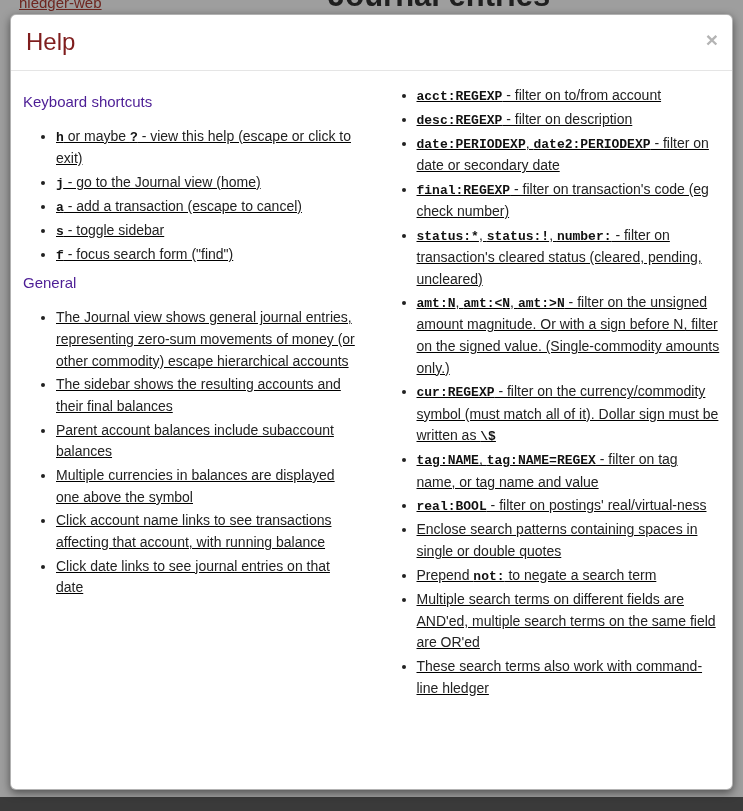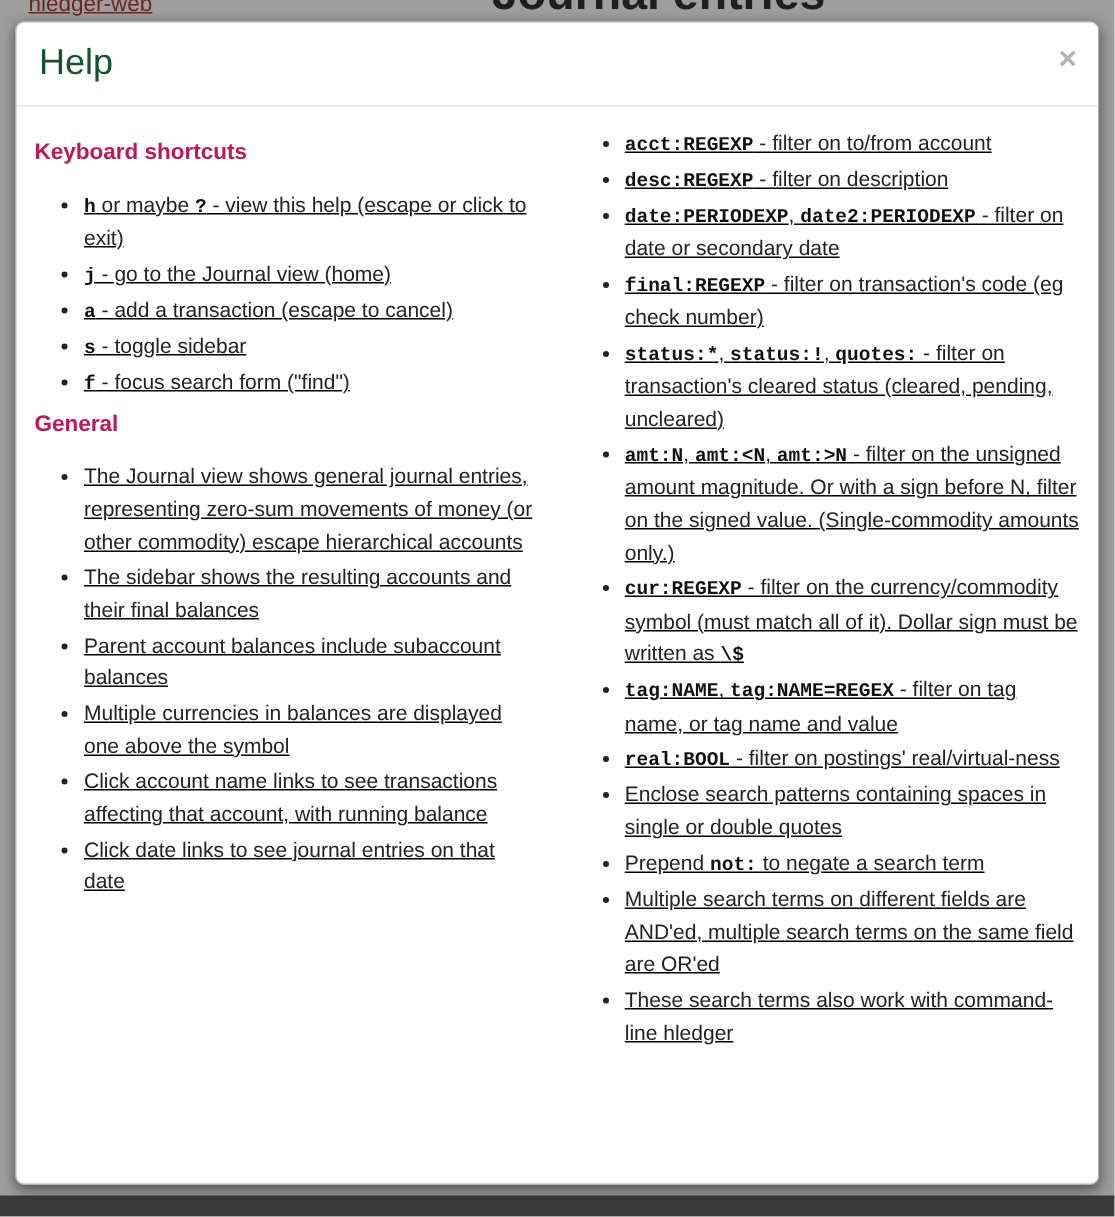--- a/index.html
+++ b/index.html
@@ -43,41 +43,41 @@
   }
   .modal-header {
     position: relative;
     padding: 13px 15px;
     border-bottom: 1px solid #e5e5e5;
   }
   .modal-title {
     margin: 0;
     font-size: 24px; font-weight: 500;
     line-height: 1.2;
-    color: #14532d;
+    color: #7f1d1d;
   }
   .close-btn {
     position: absolute; top: 14px; right: 14px;
     background: none; border: none; padding: 0;
     font-size: 21px; font-weight: bold; line-height: 1;
     color: #b4b4b4;
     cursor: pointer;
     font-family: "Liberation Sans", sans-serif;
   }
   .modal-body {
     display: flex;
     gap: 24px;
     padding: 14px 12px 18px 12px;
   }
   .col { flex: 1 1 0; min-width: 0; }
 
   .section-heading {
     margin: 8px 0 16px 0;
-    font-size: 15px; font-weight: bold;
-    color: #be185d;
+    font-size: 15px; font-weight: normal;
+    color: #4c1d95;
   }
   .section-heading + ul { margin-top: 0; }
   .col ul {
     margin: 0 0 6px 0;
     padding-left: 33px;
     list-style: disc;
     text-decoration: underline;
   }
   .col li {
     font-size: 14px;
@@ -127,21 +127,21 @@
           <li>Click account name links to see transactions affecting that account, with running balance</li>
           <li>Click date links to see journal entries on that date</li>
         </ul>
     </div>
     <div class="col">
       <ul>
           <li><code>acct:REGEXP</code> - filter on to/from account</li>
           <li><code>desc:REGEXP</code> - filter on description</li>
           <li><code>date:PERIODEXP</code>, <code>date2:PERIODEXP</code> - filter on date or secondary date</li>
           <li><code>final:REGEXP</code> - filter on transaction's code (eg check number)</li>
-          <li><code>status:*</code>, <code>status:!</code>, <code>quotes:</code> - filter on transaction's cleared status (cleared, pending, uncleared)</li>
+          <li><code>status:*</code>, <code>status:!</code>, <code>number:</code> - filter on transaction's cleared status (cleared, pending, uncleared)</li>
           <li><code>amt:N</code>, <code>amt:&lt;N</code>, <code>amt:&gt;N</code> - filter on the unsigned amount magnitude. Or with a sign before N, filter on the signed value. (Single-commodity amounts only.)</li>
           <li><code>cur:REGEXP</code> - filter on the currency/commodity symbol (must match all of it). Dollar sign must be written as <code>\$</code></li>
           <li><code>tag:NAME</code>, <code>tag:NAME=REGEX</code> - filter on tag name, or tag name and value</li>
           <li><code>real:BOOL</code> - filter on postings' real/virtual-ness</li>
           <li>Enclose search patterns containing spaces in single or double quotes</li>
           <li>Prepend <code>not:</code> to negate a search term</li>
           <li>Multiple search terms on different fields are AND'ed, multiple search terms on the same field are OR'ed</li>
           <li>These search terms also work with command-line hledger</li>
         </ul>
     </div>

